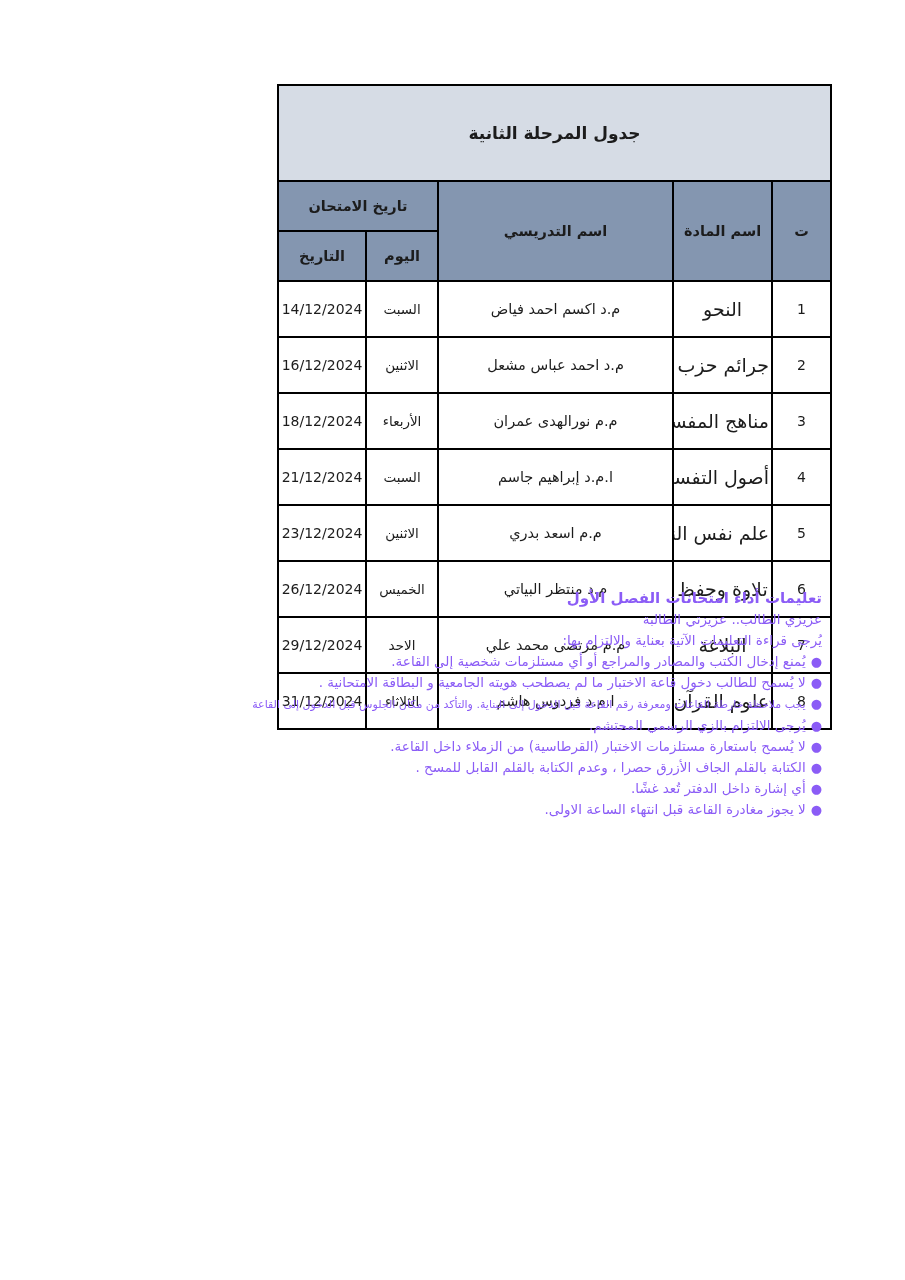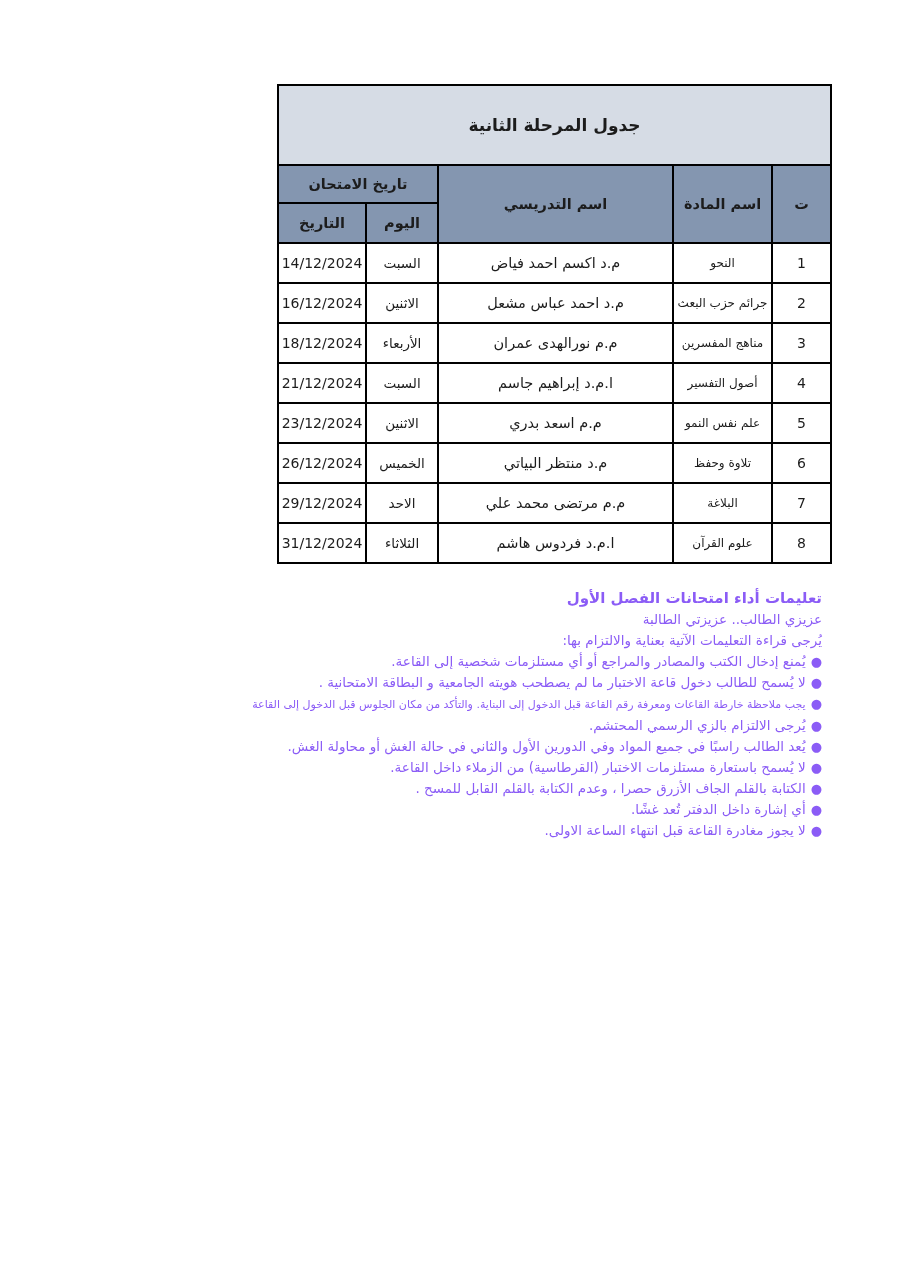--- a/index.html
+++ b/index.html
@@ -13,36 +13,36 @@
   
   .sched{
     position:absolute;left:277px;top:84px;
     width:553px;
     border-collapse:collapse;table-layout:fixed;
     direction:rtl;
   }
   .sched td,.sched th{
     border:2px solid #000;
     text-align:center;vertical-align:middle;
-    padding:8px 2px;overflow:hidden;white-space:nowrap;
+    padding:16px 2px;overflow:hidden;white-space:nowrap;
   }
   .title-cell{
     background:#D6DCE5;
     height:62px;
     font-size:17px;font-weight:600;
   }
   .sched th{
     background:#8496B0;
     font-weight:600;font-size:14.5px;
   }
   tr.hrow1{height:38px;}
   tr.hrow2{height:40px;}
   tr.body-row{height:40px;}
   .cell-no{font-size:14px;}
-  .cell-subject{font-size:12px;}
+  .cell-subject{font-size:19px;}
   .cell-instructor{font-size:14.5px;border-radius:14px;}
   .cell-day{font-size:13.5px;}
   .cell-date{font-size:14px;direction:ltr;}
   
   .instructions{
     position:absolute;top:588px;right:83px;width:565px;
     direction:rtl;text-align:right;
     color:#8b5cf6;
   }
   .ins-title{font-size:15px;font-weight:bold;line-height:21px;}
@@ -142,18 +142,17 @@
 
 <div class="instructions">
   <div class="ins-title">تعليمات أداء امتحانات الفصل الأول</div>
   <div class="ins-line">عزيزي الطالب.. عزيزتي الطالبة</div>
   <div class="ins-line">يُرجى قراءة التعليمات الآتية بعناية والالتزام بها:</div>
 
   <div class="b-line"><span class="bullet">●</span><span>يُمنع إدخال الكتب والمصادر والمراجع أو أي مستلزمات شخصية إلى القاعة.</span></div>
   <div class="b-line"><span class="bullet">●</span><span>لا يُسمح للطالب دخول قاعة الاختبار ما لم يصطحب هويته الجامعية و البطاقة الامتحانية .</span></div>
   <div class="b-line small"><span class="bullet">●</span><span>يجب ملاحظة خارطة القاعات ومعرفة رقم القاعة قبل الدخول إلى البناية. والتأكد من مكان الجلوس قبل الدخول إلى القاعة</span></div>
   <div class="b-line"><span class="bullet">●</span><span>يُرجى الالتزام بالزي الرسمي المحتشم.</span></div>
-  <div class="b-line"><span class="bullet">●</span><span>يُعد الطالب راسبًا في جميع المواد وفي الدورين الأول والثاني في حالة الغش أو محاولة الغش.</span></div>
   <div class="b-line"><span class="bullet">●</span><span>لا يُسمح باستعارة مستلزمات الاختبار (القرطاسية) من الزملاء داخل القاعة.</span></div>
   <div class="b-line"><span class="bullet">●</span><span>الكتابة بالقلم الجاف الأزرق حصرا ، وعدم الكتابة بالقلم القابل للمسح .</span></div>
   <div class="b-line"><span class="bullet">●</span><span>أي إشارة داخل الدفتر تُعد غشًا.</span></div>
   <div class="b-line"><span class="bullet">●</span><span>لا يجوز مغادرة القاعة قبل انتهاء الساعة الاولى.</span></div>
 </div>
 
 </body></html>

